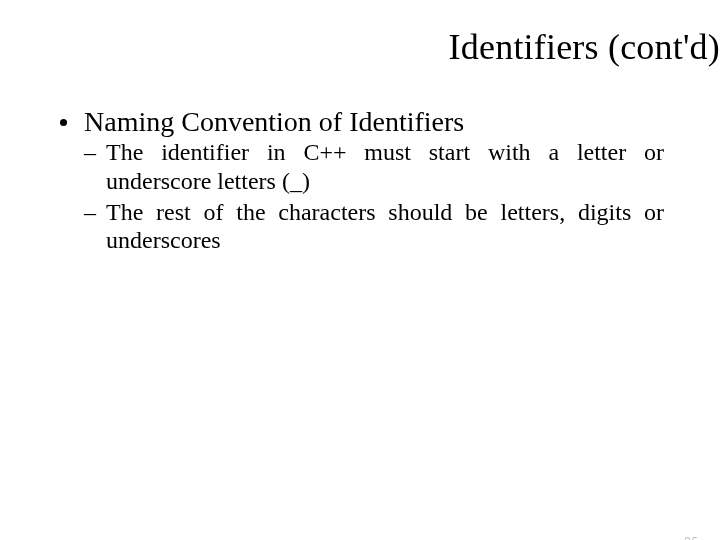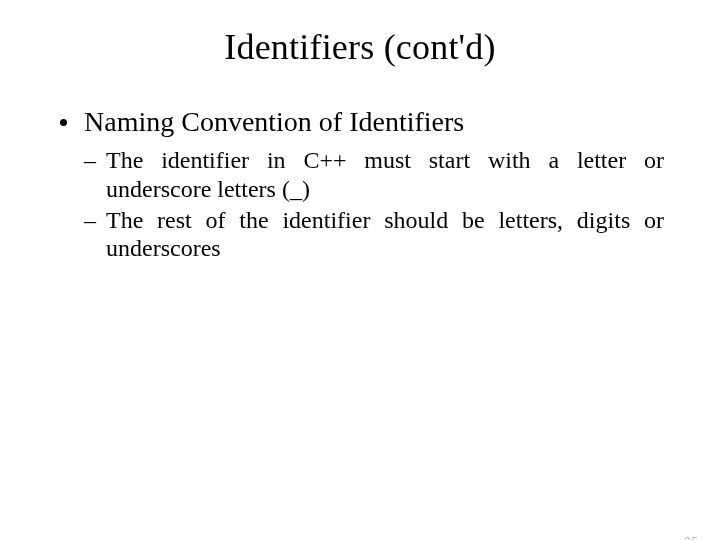--- a/index.html
+++ b/index.html
@@ -13,35 +13,35 @@
     position: relative;
     overflow: hidden;
   }
   .slide {
     width: 720px;
     height: 540px;
     position: relative;
     box-sizing: border-box;
   }
   .title {
-    text-align: center;
+    text-align: right;
     font-size: 36px;
     font-weight: 400;
     margin-top: 26px;
     margin-bottom: 38px;
     letter-spacing: 0.2px;
   }
   .content {
     padding: 0 56px 0 56px;
   }
   .lvl1 {
     font-size: 28px;
     position: relative;
     padding-left: 28px;
-    margin-bottom: 8px;
+    margin-bottom: 0;
     line-height: 1.15;
   }
   .lvl1 .bullet-dot {
     position: absolute;
     left: 4px;
     top: 0.48em;
     width: 7px;
     height: 7px;
     background: #000;
     border-radius: 50%;
@@ -88,21 +88,21 @@
 
     <div class="lvl2-list">
 
       <div class="lvl2">
         <span class="dash">–</span>
         <span>The identifier in C++ must start with a letter or underscore letters (_)</span>
       </div>
 
       <div class="lvl2">
         <span class="dash">–</span>
-        <span>The rest of the identifier should be letters, digits or underscores</span>
+        <span>The rest of the characters should be letters, digits or underscores</span>
       </div>
 
     </div>
 
   </div>
 
   <div class="page-number">35</div>
 
 </div>
 

